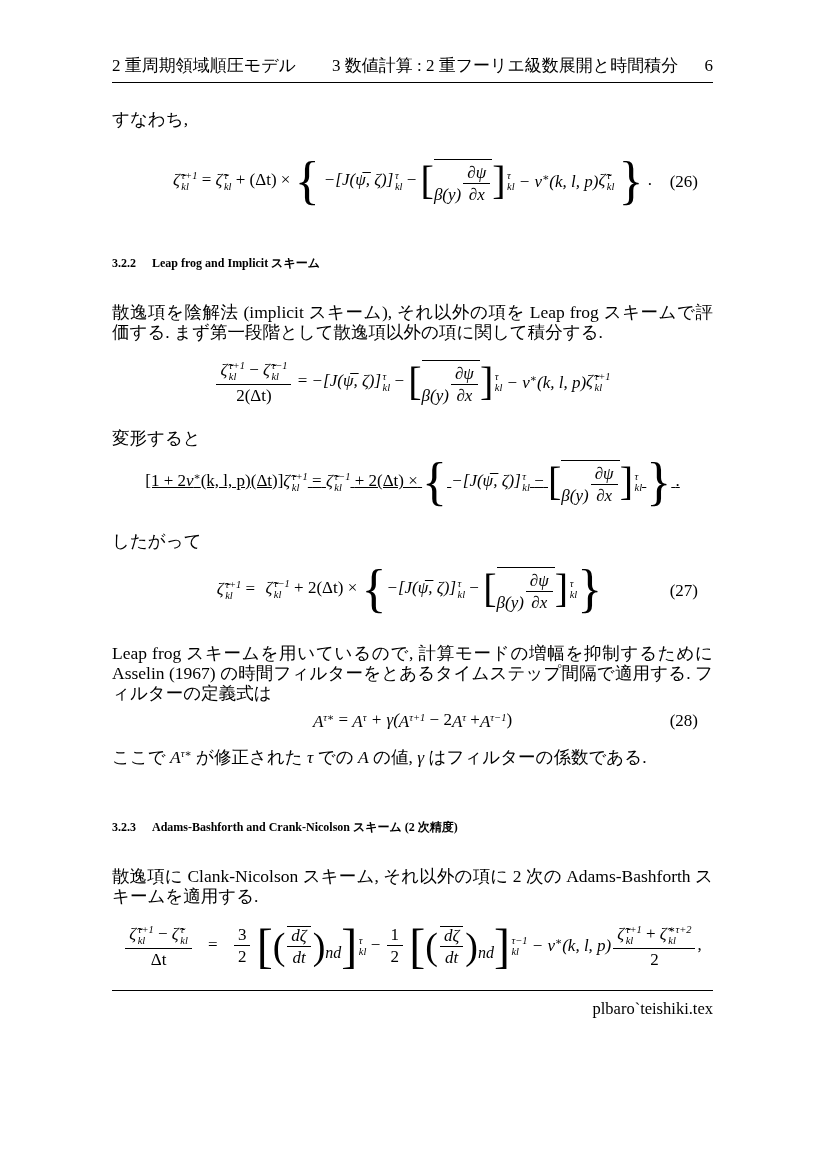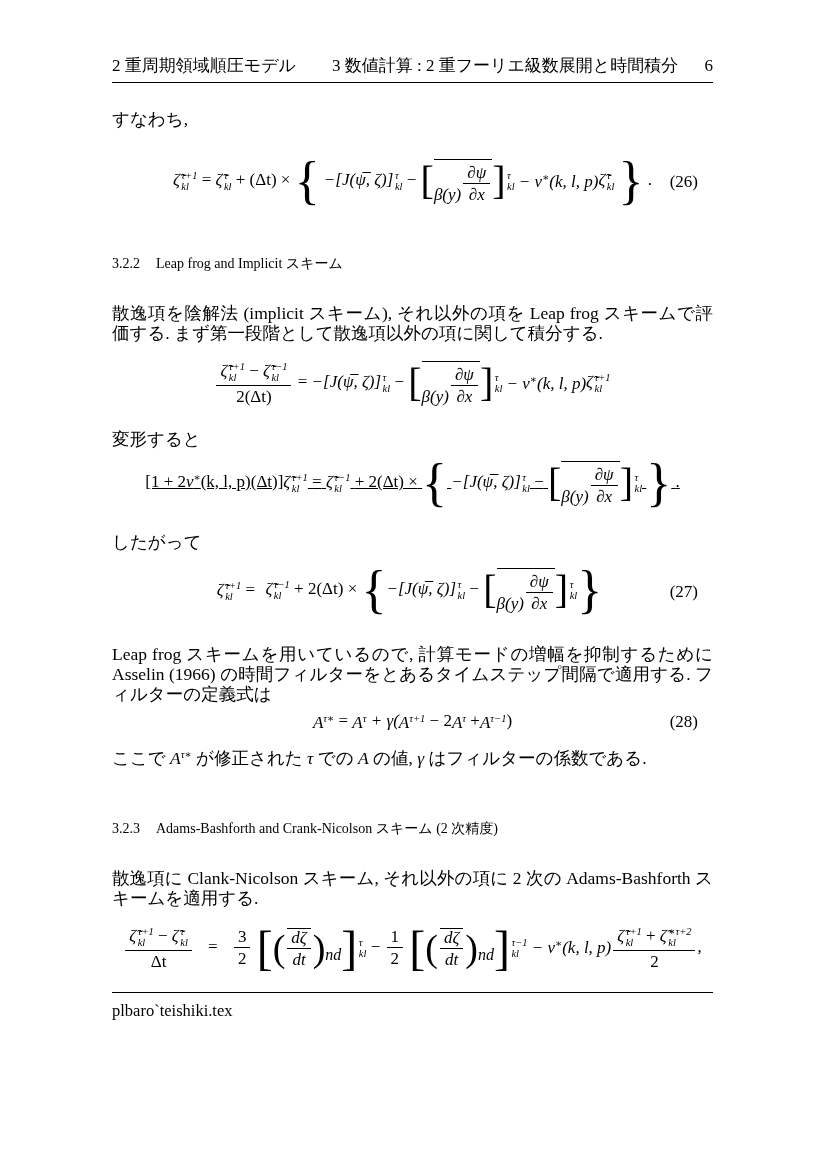--- a/index.html
+++ b/index.html
@@ -15,21 +15,21 @@
     display:flex; align-items:baseline;
     margin-top:54px; padding-bottom:5px; border-bottom:1.4px solid #000;
     font-weight:normal; font-size:17px; white-space:nowrap;
   }
   .hdr .st { margin-left:36px; }
   .hdr .pn { margin-left:auto; }
 
   
   .para { font-size:17.5px; line-height:20px; text-align:justify; }
   .line { font-size:17.5px; line-height:27px; }
-  .sechead { font-weight:normal; font-size:14px; }
+  .sechead { font-weight:bold; font-size:12px; }
   .sechead .snum { margin-right:16px; }
 
   
   .eq { position:relative; text-align:center; font-size:17px; line-height:1; }
   .eq .eqnum { position:absolute; right:15px; top:50%; transform:translateY(-50%); font-style:normal; font-size:17px; }
   .v { font-style:italic; }
   .n { font-style:normal; }
   .grp { display:inline-block; white-space:nowrap; vertical-align:middle; }
   .scr { display:inline-block; vertical-align:middle; font-size:10.5px; line-height:11px; text-align:left; font-style:italic; margin-left:1.5px; }
   .su,.sb { display:block; }
@@ -59,21 +59,21 @@
   .eq27row  { margin-top:12px; }
   .passelin { margin-top:30px; }
   .eq28row  { margin-top:8px; }
   .kokode   { margin-top:14px; }
   .sec323   { margin-top:48px; }
   .p323     { margin-top:30px; }
   .eqabrow  { margin-top:18px; }
 
   
   .ftr {
-    display:flex; justify-content:flex-start; align-items:baseline;
+    display:flex; justify-content:flex-end; align-items:baseline;
     margin-top:22px; padding-top:8px; border-top:1.2px solid #000;
     font-size:16.5px;
   }
 </style>
 </head>
 <body>
 
 <div class="page">
 
   <div class="hdr">
@@ -160,21 +160,21 @@
               <i class="v">β(y)</i>
               <span class="frac">
                 <span class="fn v">∂ψ</span>
                 <span class="fd v">∂x</span>
               </span>
             </span><span class="big b1">]</span><span class="scr"><span class="su">τ</span><span class="sb">kl</span></span></span><span class="big b2">}</span></span>
     </span>
     <span class="eqnum">(27)</span>
   </div>
 
-  <div class="para passelin">Leap frog スキームを用いているので, 計算モードの増幅を抑制するために Asselin (1966) の時間フィルターをとあるタイムステップ間隔で適用する. フィルターの定義式は</div>
+  <div class="para passelin">Leap frog スキームを用いているので, 計算モードの増幅を抑制するために Asselin (1967) の時間フィルターをとあるタイムステップ間隔で適用する. フィルターの定義式は</div>
 
   <div class="eq eq28row">
     <span class="grp"><i class="v">A</i><sup class="sup">τ∗</sup></span>
     <span class="n">=</span>
     <span class="grp"><i class="v">A</i><sup class="sup">τ</sup></span>
     <span class="v">+ γ(</span><span class="grp"><i class="v">A</i><sup class="sup">τ+1</sup></span>
     <span class="n">− 2</span><span class="grp"><i class="v">A</i><sup class="sup">τ</sup></span>
     <span class="n">+</span><span class="grp"><i class="v">A</i><sup class="sup">τ−1</sup></span><span class="n">)</span>
     <span class="eqnum">(28)</span>
   </div>

